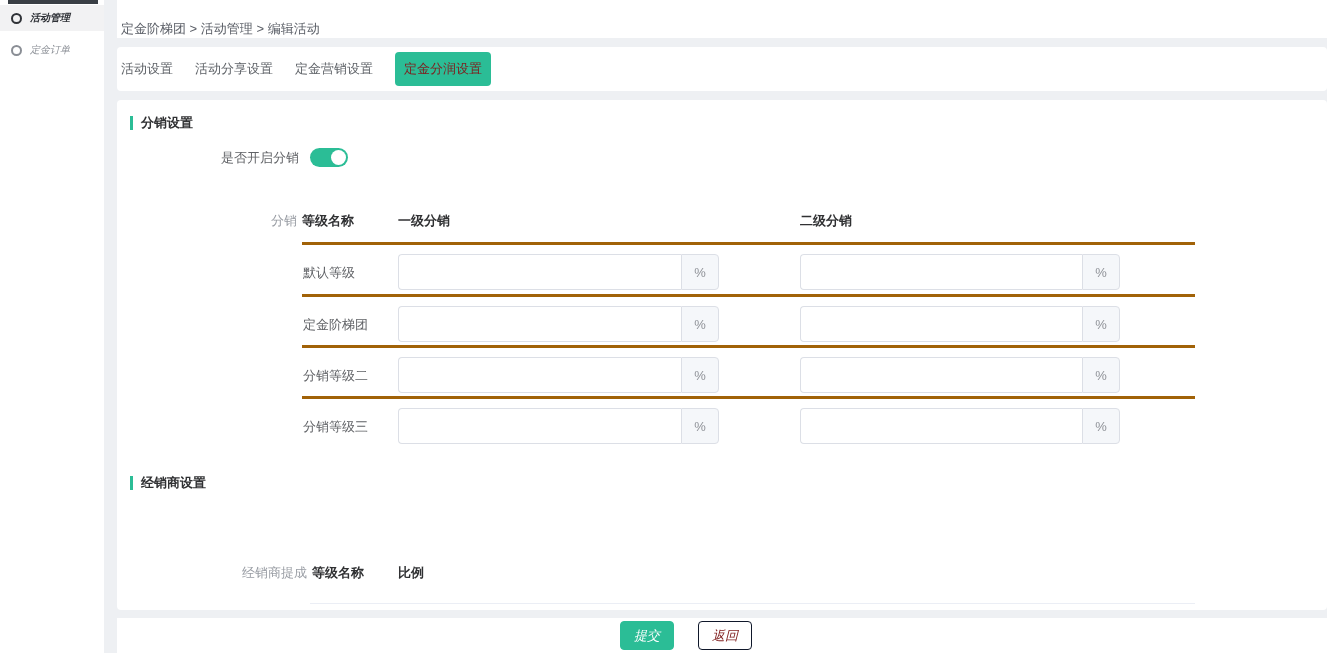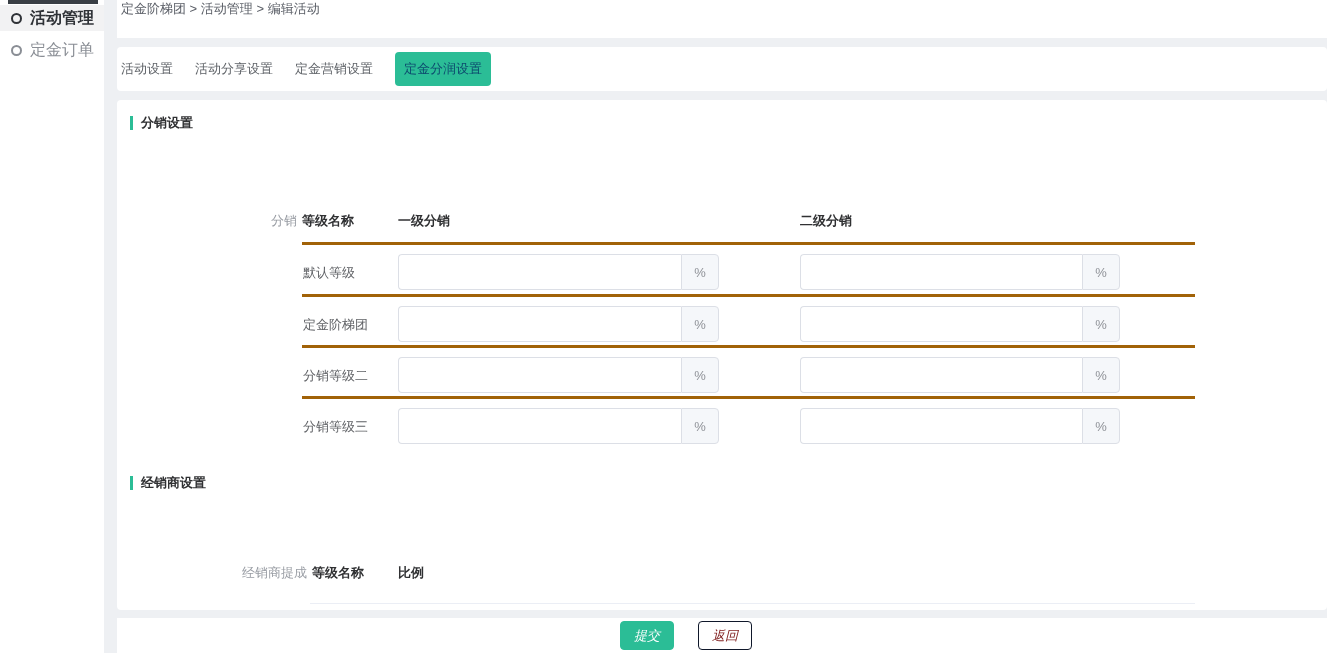--- a/index.html
+++ b/index.html
@@ -10,33 +10,33 @@
     font-family:"Liberation Sans","DejaVu Sans",sans-serif;
     font-size:13px;
     color:#606266;
     overflow:hidden;
   }
 
   
   .sidebar { position:absolute; left:0; top:0; width:104px; height:653px; background:#fff; }
   .sidebar-dark-strip { position:absolute; left:8px; top:0; width:90px; height:4px; background:#3a3f45; }
   .side-item { position:absolute; left:0; width:104px; height:26px; display:flex; align-items:center;
-               padding-left:11px; gap:8px; font-size:16px; cursor:pointer; }
+               padding-left:11px; gap:8px; font-size:10px; cursor:pointer;font-style:italic; }
   .side-item.active { top:5px; background:#f2f2f3; color:#2f3237; font-weight:bold; }
   .side-item.idle   { top:37px; color:#8a8e95; }
   .ring { width:11px; height:11px; border-radius:50%; border:2px solid currentColor; flex:0 0 auto; }
 
   
   .breadcrumb-bar { position:absolute; left:117px; top:0; right:0; height:38px; background:#fff;
-                    display:flex; align-items:flex-start; padding-left:4px; color:#5a5e66; }
+                    display:flex; align-items:flex-end; padding-left:4px; color:#5a5e66; }
 
   .tabs-card { position:absolute; left:117px; top:47px; right:0; height:44px; background:#fff;
                border-radius:4px; display:flex; align-items:center; padding-left:4px; gap:22px; }
   .tab { color:#5f6368; cursor:pointer; white-space:nowrap; }
-  .tab.active { background:var(--accent); color:#0c4a6e; padding:8px 9px; border-radius:4px; }
+  .tab.active { background:var(--accent); color:#7f1d1d; padding:8px 9px; border-radius:4px; }
 
   .main-card { position:absolute; left:117px; top:100px; right:0; height:510px; background:#fff;
                border-radius:4px; }
 
   .section-title { position:absolute; left:13px; display:flex; align-items:center; gap:8px; }
   .section-title .bar { width:3px; height:14px; background:var(--accent); }
   .section-title .txt { font-weight:bold; color:#303133; }
   .sec1 { top:14px; }
   .sec2 { top:374px; }
 
@@ -107,20 +107,26 @@
   <span class="tab active">定金分润设置</span>
 </div>
 
 <div class="main-card">
 
   <div class="section-title sec1">
     <span class="bar"></span>
     <span class="txt">分销设置</span>
   </div>
 
+  <div class="toggle-row trow1">
+    <span class="lbl">是否开启分销</span>
+    <span class="switch">
+        <span class="knob"></span>
+      </span>
+  </div>
 
   <div class="muted-label h-dist">分销</div>
   <div class="col-head h1a">等级名称</div>
   <div class="col-head h1b">一级分销</div>
   <div class="col-head h1c">二级分销</div>
 
   <div class="t-row r1">
     <span class="name">默认等级</span>
     <span class="cell c1">
         <input value="" style="">

